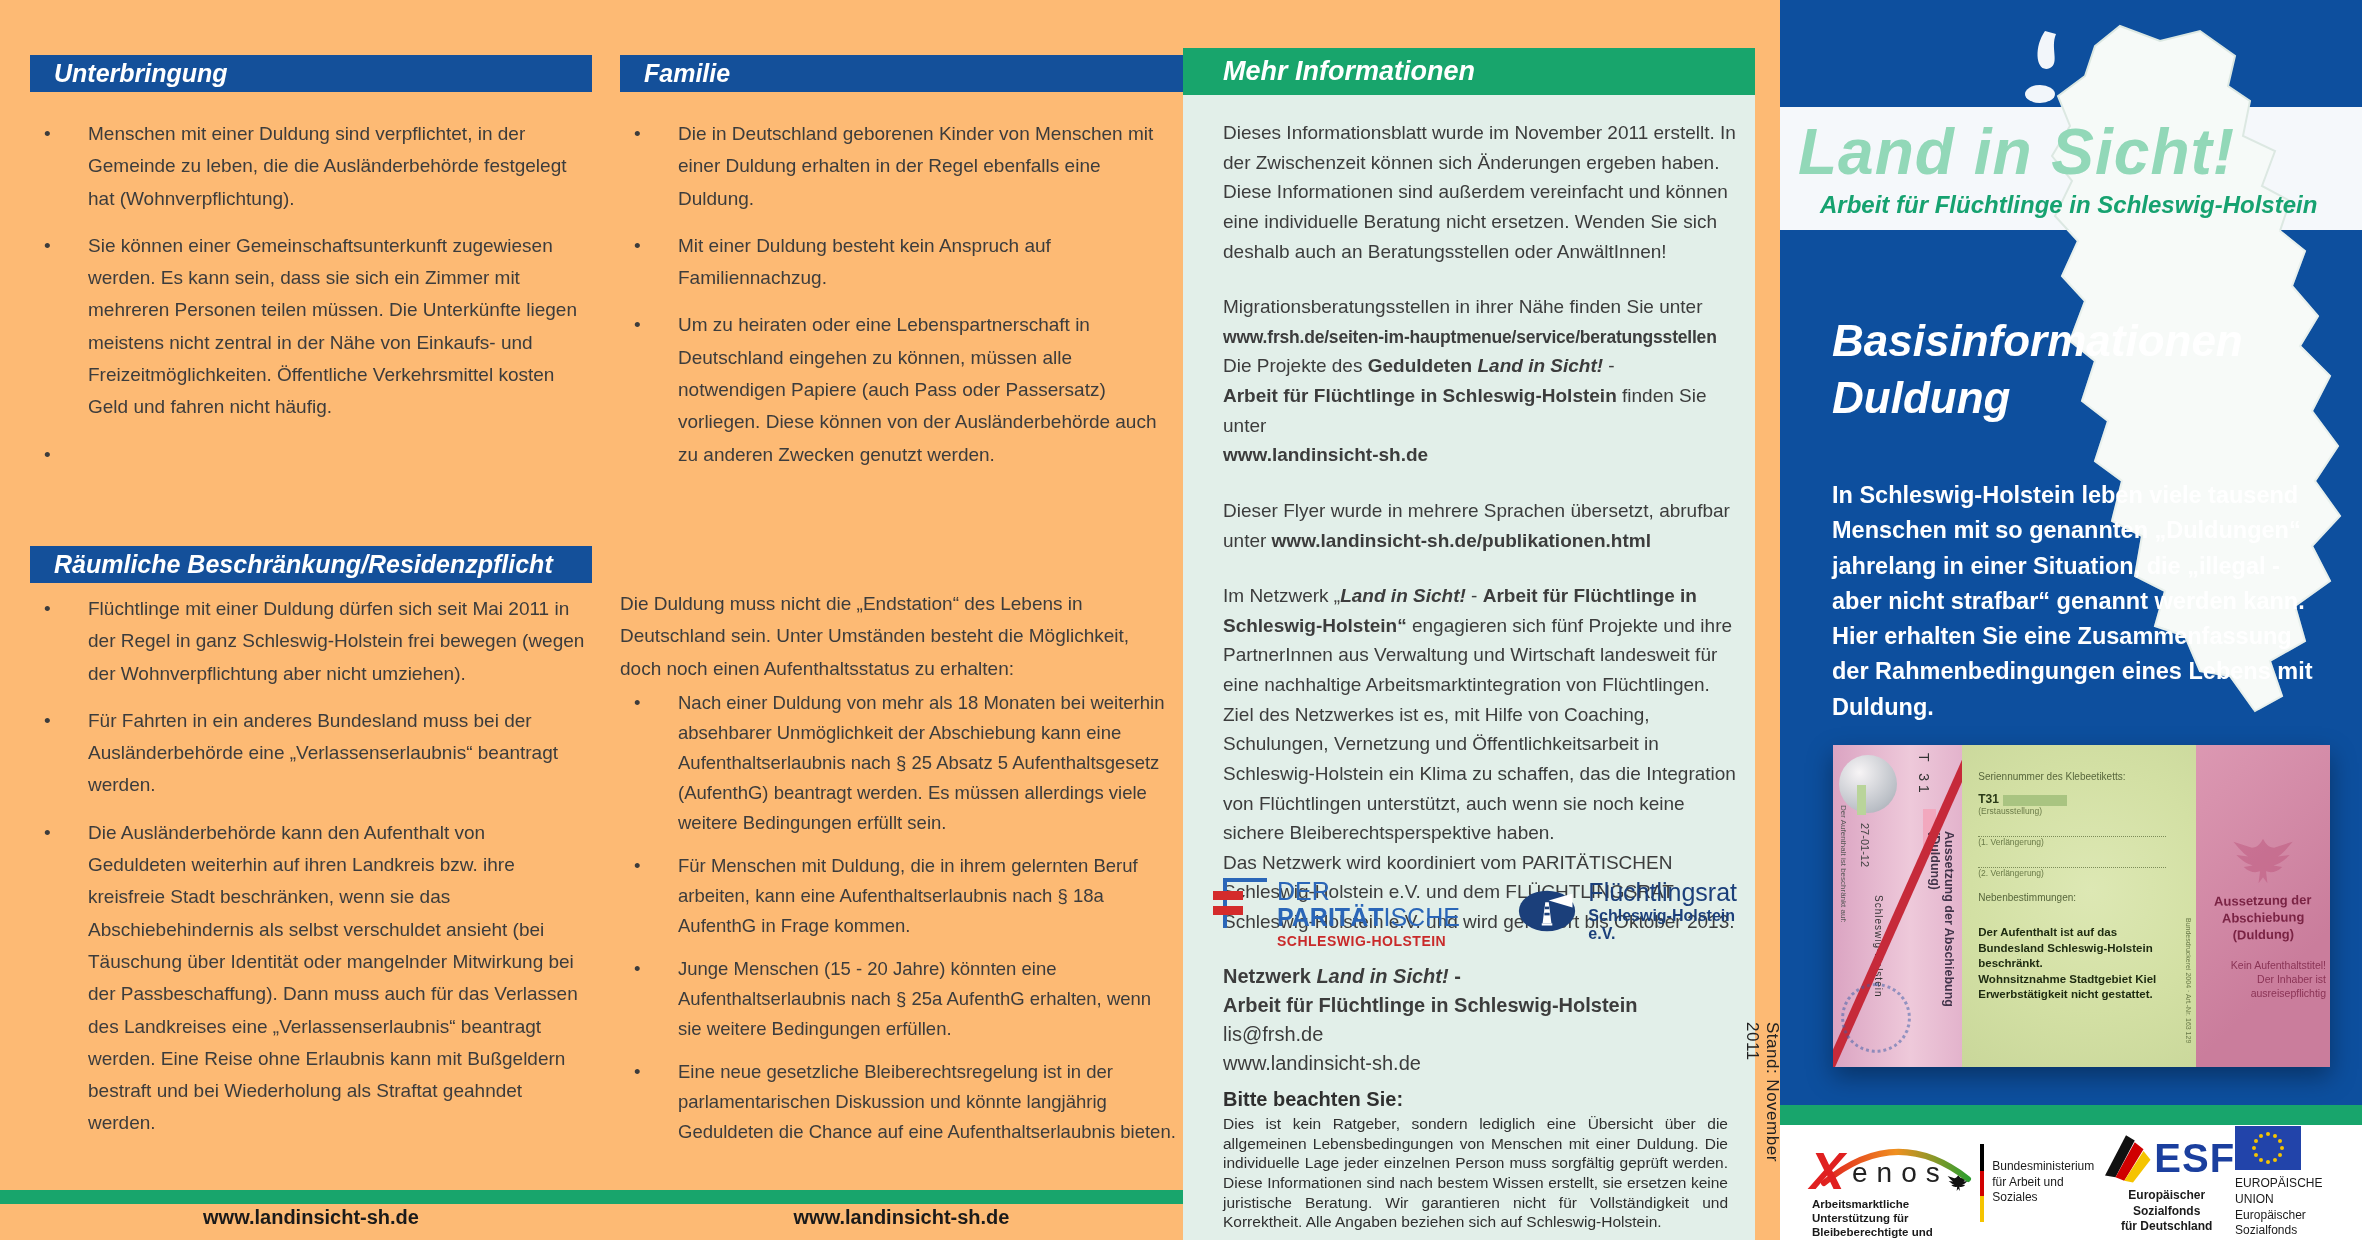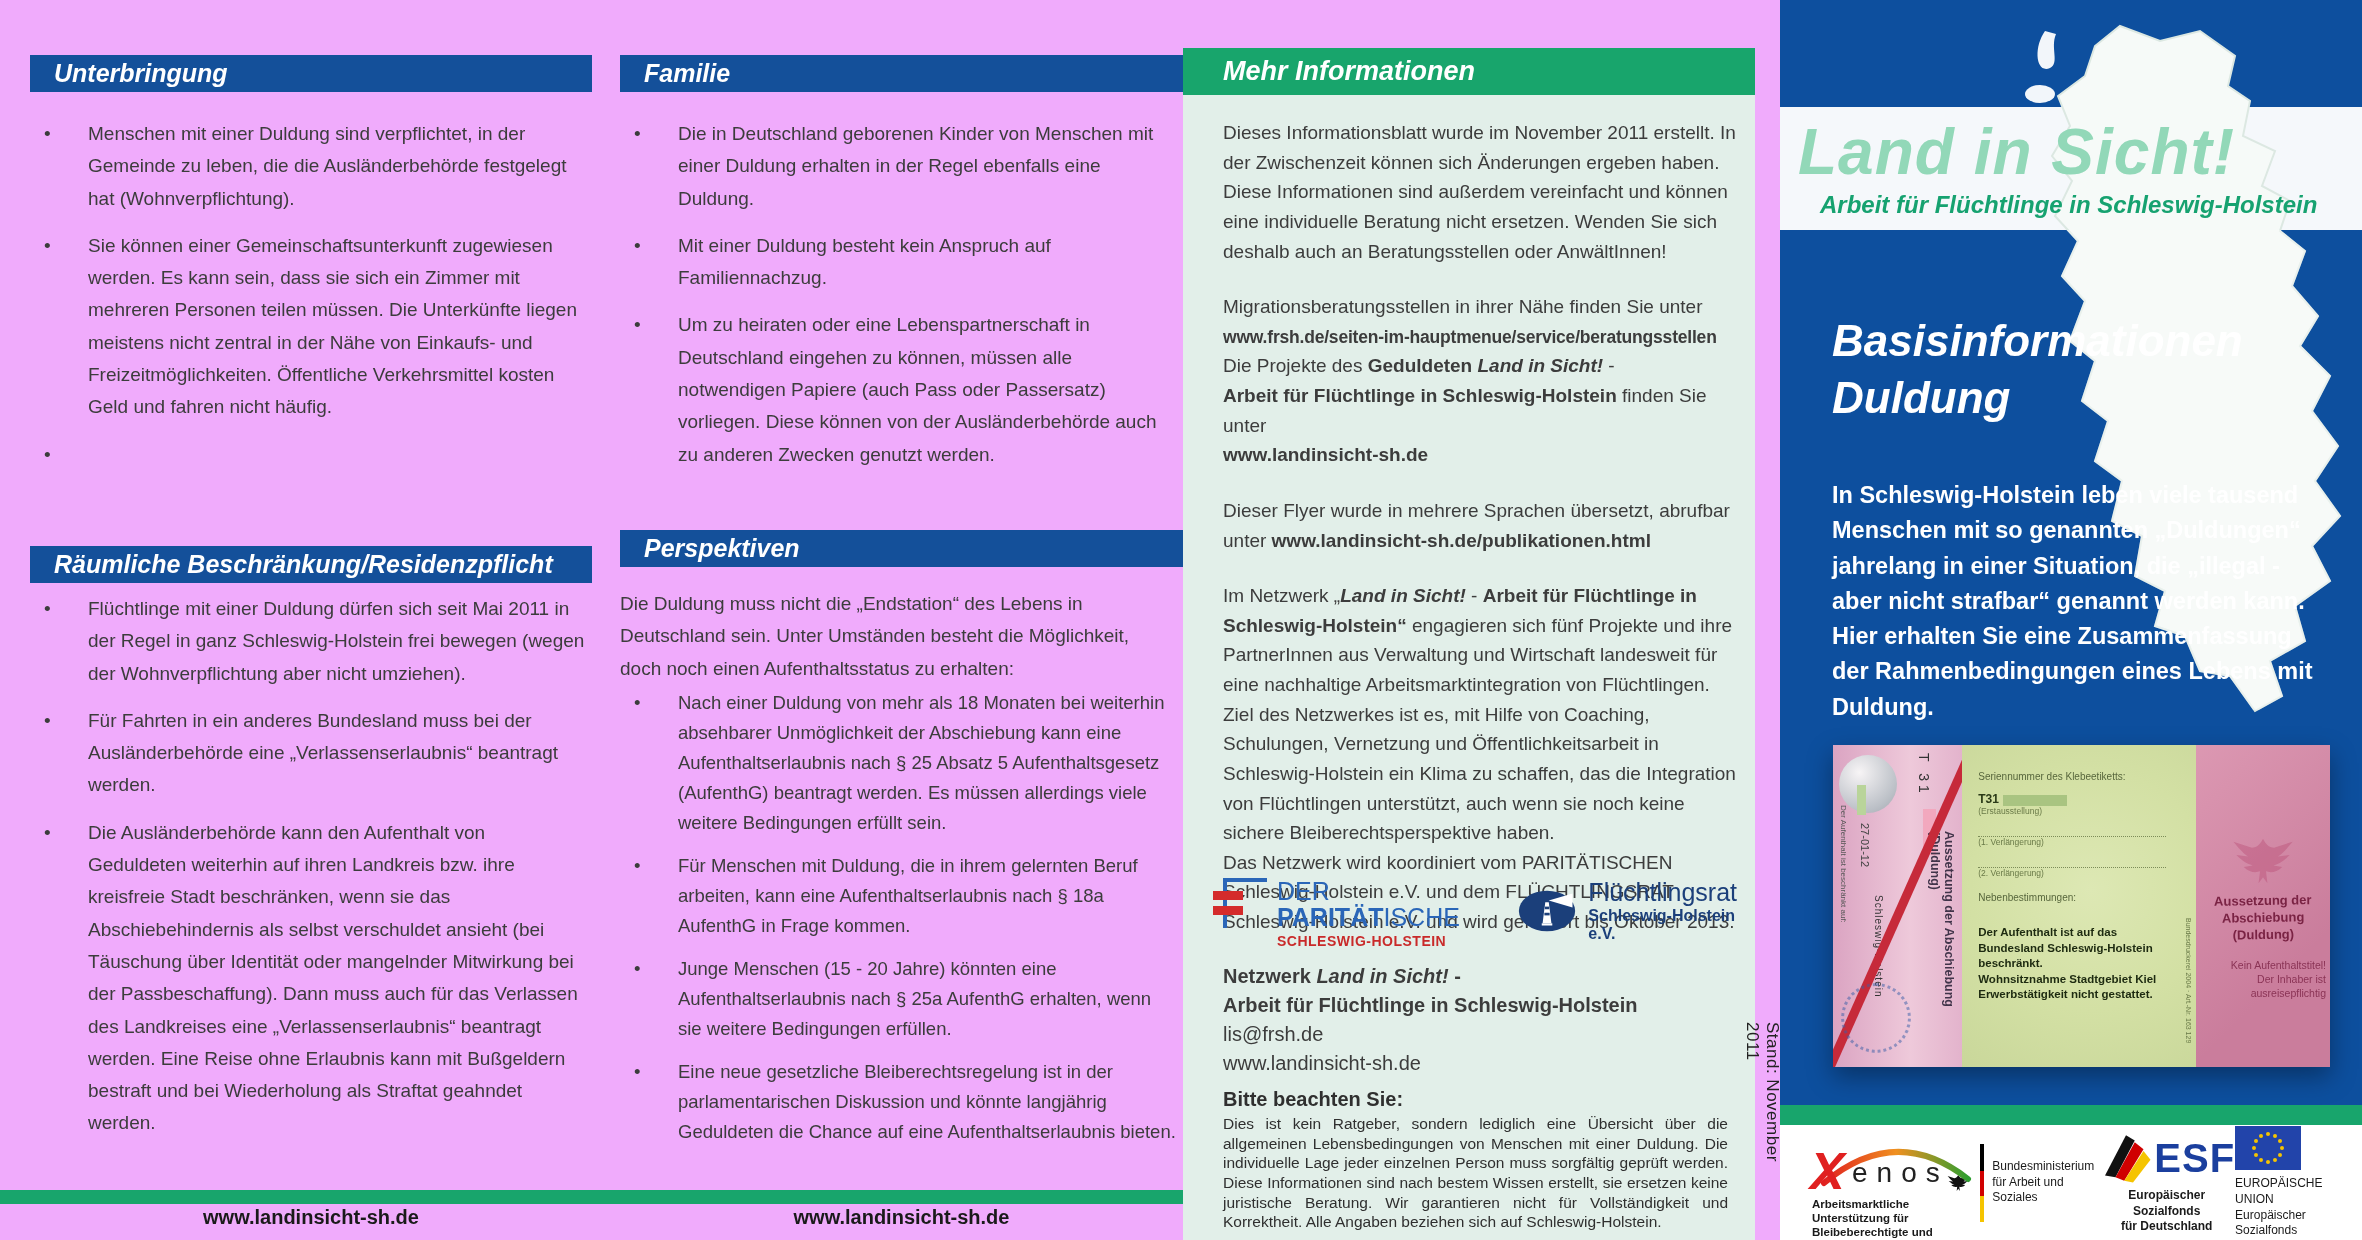--- a/index.html
+++ b/index.html
@@ -1,16 +1,16 @@
 <!DOCTYPE html>
 <html><head>
 <meta charset="utf-8">
 <style>
   html,body{margin:0;padding:0;background:#ffffff;}
-  #page{position:relative;width:2362px;height:1240px;background:#f0abfc;overflow:hidden;
+  #page{position:relative;width:2362px;height:1240px;background:#fdba74;overflow:hidden;
         font-family:"Liberation Sans","DejaVu Sans",sans-serif;color:#3c3c3c;}
   .abs{position:absolute;}
 
   
   .hdr{background:#14509a;color:#fff;font-style:italic;font-weight:bold;
        font-size:25px;line-height:37px;padding-left:24px;box-sizing:border-box;height:37px;}
   .hdr.green{background:#18a56c;height:47px;line-height:47px;font-size:27px;padding-left:40px;}
 
   
   .blist{font-size:19px;line-height:1.7;}
@@ -160,23 +160,20 @@
     <div class="bitem">
         <span class="bmark">•</span>
         <span class="btext">Mit einer Duldung besteht kein Anspruch auf Familiennachzug.</span>
       </div>
     <div class="bitem">
         <span class="bmark">•</span>
         <span class="btext">Um zu heiraten oder eine Lebenspartnerschaft in Deutschland eingehen zu können, müssen alle notwendigen Papiere (auch Pass oder Passersatz) vorliegen. Diese können von der Ausländerbehörde auch zu anderen Zwecken genutzt werden.</span>
       </div>
   </div>
 
-  <div class="abs hdr" style="left:620px;top:530px;width:563px;">
-    <span>Perspektiven</span>
-  </div>
   <div class="abs intro-par" style="left:620px;top:588px;width:555px;">Die Duldung muss nicht die „Endstation“ des Lebens in Deutschland sein. Unter Umständen besteht die Möglichkeit, doch noch einen Aufenthaltsstatus zu erhalten:</div>
   <div class="abs blist" style="left:620px;top:688px;width:563px;font-size:18.5px;line-height:1.62;">
     <div class="bitem" style="margin-bottom:13px;">
         <span class="bmark">•</span>
         <span class="btext">Nach einer Duldung von mehr als 18 Monaten bei weiterhin absehbarer Unmöglichkeit der Abschiebung kann eine Aufenthaltserlaubnis nach § 25 Absatz 5 Aufenthaltsgesetz (AufenthG) beantragt werden. Es müssen allerdings viele weitere Bedingungen erfüllt sein.</span>
       </div>
     <div class="bitem" style="margin-bottom:13px;">
         <span class="bmark">•</span>
         <span class="btext">Für Menschen mit Duldung, die in ihrem gelernten Beruf arbeiten, kann eine Aufenthaltserlaubnis nach § 18a AufenthG in Frage kommen.</span>
       </div>

